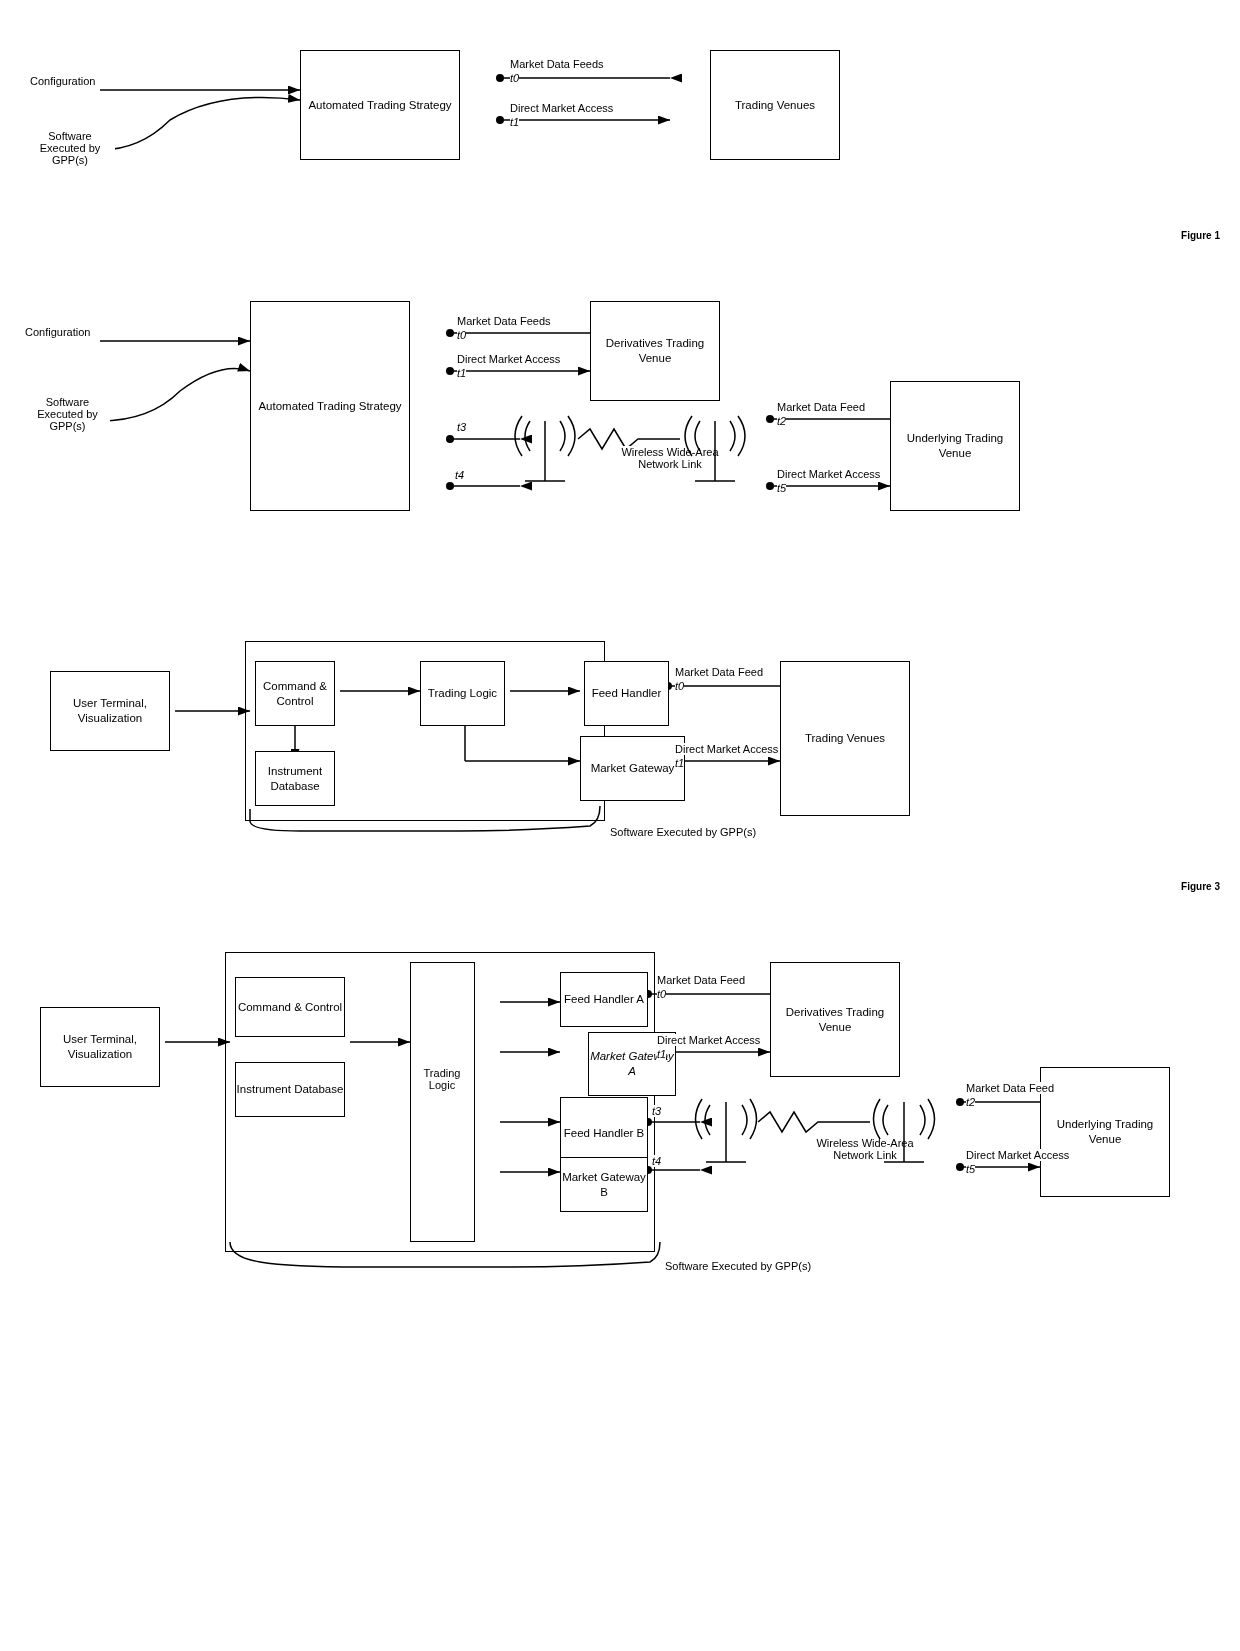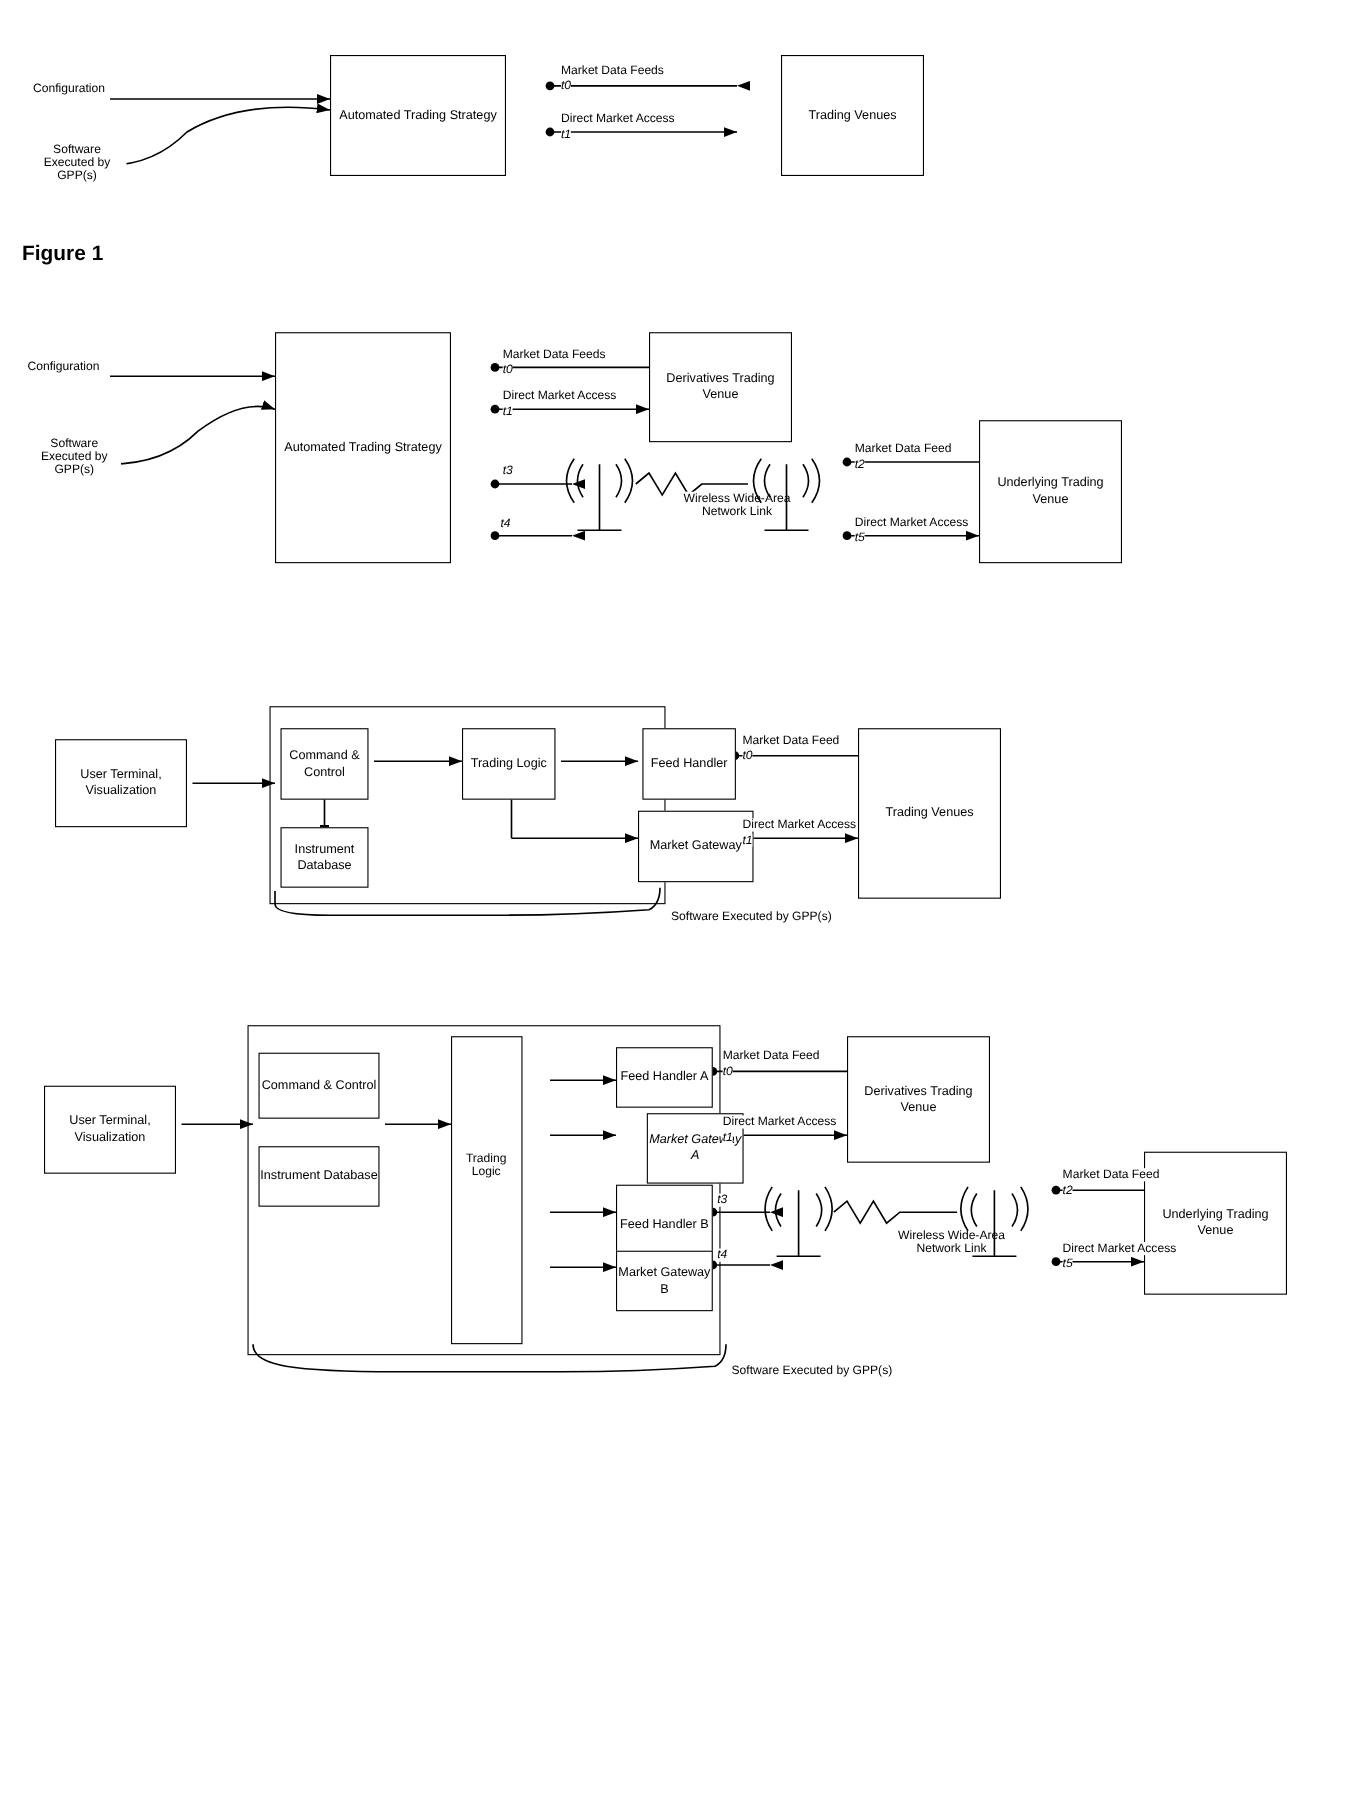--- a/index.html
+++ b/index.html
@@ -10,23 +10,24 @@
       width: 1240px;
       min-height: 1651px;
       padding: 20px;
       color: #000;
     }
     .figure-container {
       margin-bottom: 30px;
       position: relative;
     }
     .figure-title {
-      text-align: left;
+      text-align: right;
       font-weight: bold;
-      font-size: 19px;
+      font-size: 10px;
+      margin-top: 10px;
     }
     .diagram {
       position: relative;
       width: 100%;
       background: #fff;
     }
     
     .box {
       position: absolute;
       border: 1.5px solid #000;
@@ -239,20 +240,21 @@
     <div class="box" style="left:760px; top:50px; width:130px; height:155px;">Trading Venues</div>
 
     <div class="arrow-label" style="left:655px; top:55px;">Market Data Feed</div>
     <div class="arrow-label italic" style="left:655px; top:69px;">t0</div>
 
     <div class="arrow-label" style="left:655px; top:132px;">Direct Market Access</div>
     <div class="arrow-label italic" style="left:655px; top:146px;">t1</div>
 
     <div class="arrow-label" style="left:590px; top:215px;">Software Executed by GPP(s)</div>
   </div>
+  <div class="figure-title">Figure 3</div>
 </div>
 
 <div class="figure-container">
   <div class="diagram" style="height: 380px;">
     <svg class="arrows" width="1200" height="380">
       <defs>
         <marker id="arr4" markerWidth="8" markerHeight="6" refX="8" refY="3" orient="auto">
           <polygon points="0 0, 8 3, 0 6" fill="#000"></polygon>
         </marker>
         <marker id="arr4-left" markerWidth="8" markerHeight="6" refX="0" refY="3" orient="auto">

